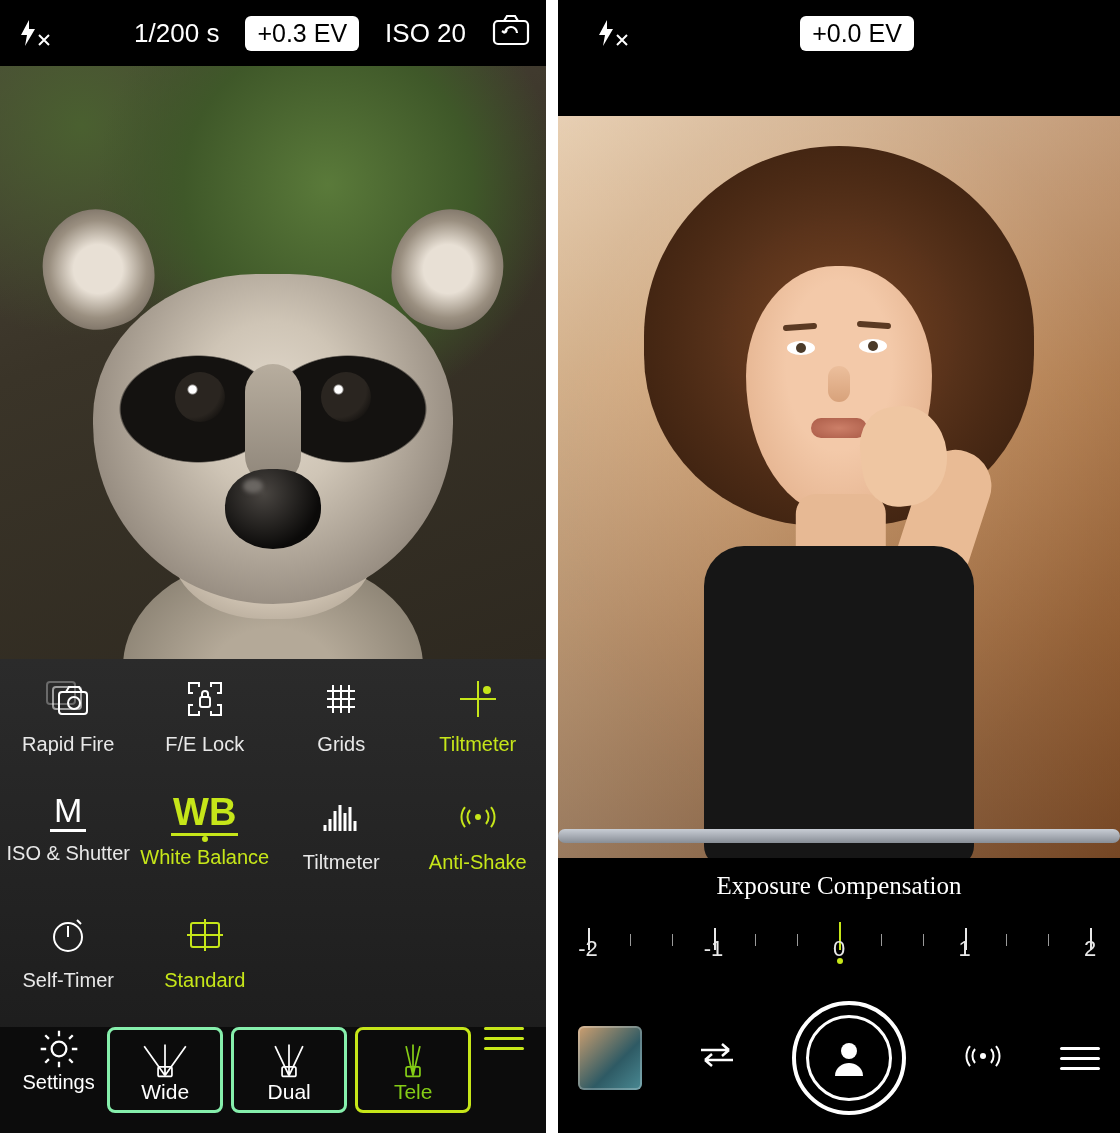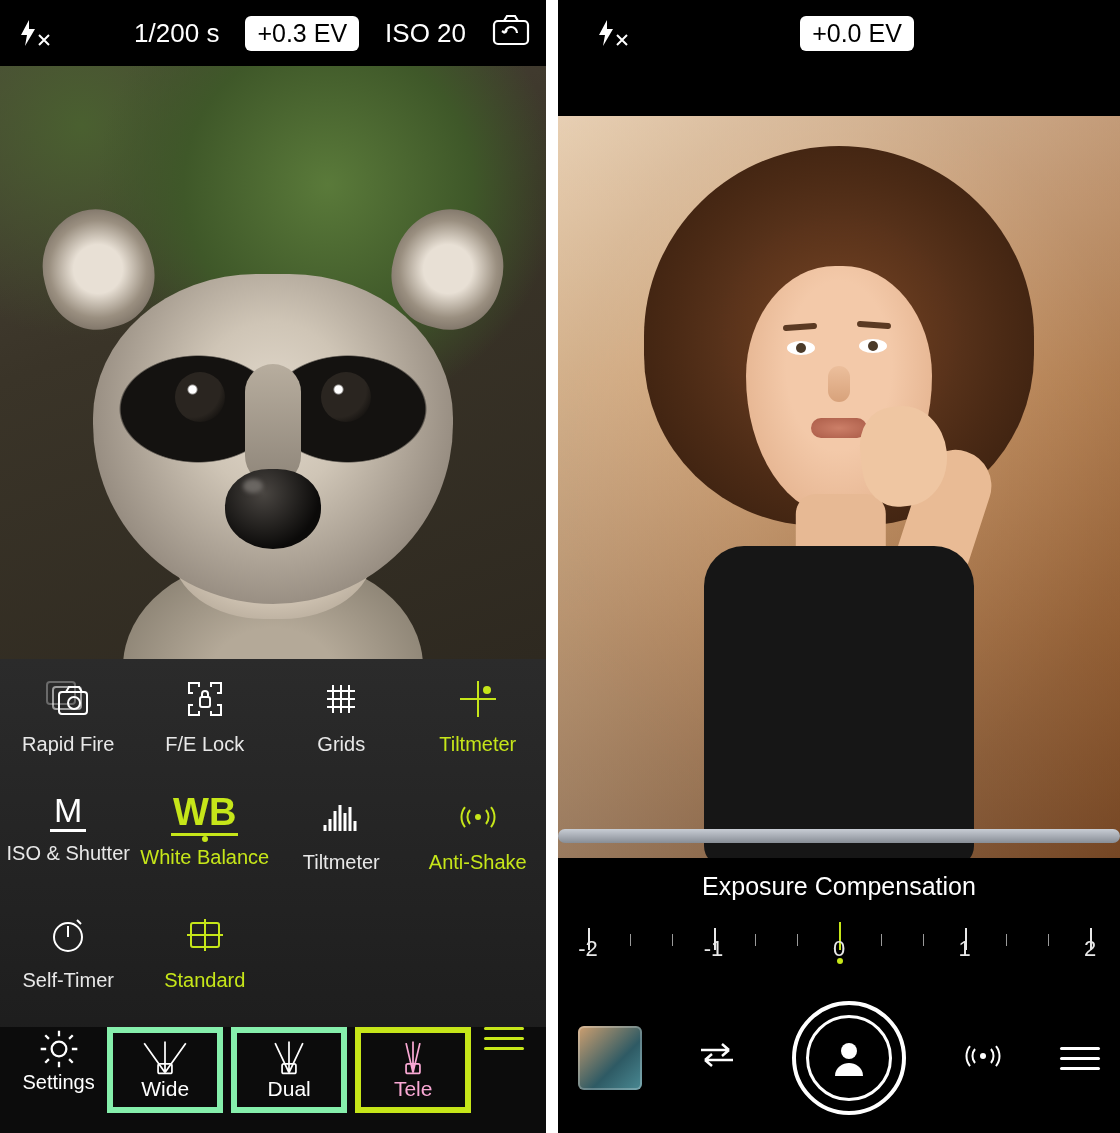--- a/index.html
+++ b/index.html
@@ -48,22 +48,22 @@
   .tool svg { width:48px; height:48px; stroke:#fff; fill:none; stroke-width:2;}
   .tool .lbl { font-size:20px; margin-top:10px; color:#e8e8e8; white-space:nowrap;}
   .tool.active .lbl { color:#c6e619;}
   .tool.active svg { stroke:#c6e619;}
   .badge43 { width:48px; height:42px; background:#c6e619; display:flex; align-items:center; justify-content:center; color:#1a1a1a; font-size:17px; font-weight:700; border-radius:4px;}
 
   
   .dock { position:absolute; left:0; right:0; bottom:0; height:106px; background:#0c0c0c; display:flex; align-items:flex-start; justify-content:space-between; padding:0 10px;}
   .settings { display:flex; flex-direction:column; align-items:center; color:#fff; font-size:20px; width:102px;}
   .lenses { display:flex; gap:8px;}
-  .lens { width:116px; height:86px; border:6px solid #86efac; border-radius:0; display:flex; flex-direction:column; align-items:center; justify-content:flex-end; padding-bottom:6px; color:#fff; font-size:21px;}
-  .lens.sel { border-color:#c6e619; color:#f9a8d4;}
+  .lens { width:116px; height:86px; border:3px solid #86efac; border-radius:8px; display:flex; flex-direction:column; align-items:center; justify-content:flex-end; padding-bottom:6px; color:#fff; font-size:21px;}
+  .lens.sel { border-color:#c6e619; color:#84cc16;}
   .lens-ico{width:52px;height:40px; stroke:currentColor; fill:none;}
   .hamb { width:68px; display:flex; flex-direction:column; gap:7px; align-items:center; }
   .hamb span { width:40px; height:3px; background:#c6e619; border-radius:2px;}
 
   
   .topbar.right-bar { justify-content:flex-start;padding-left:20px;}
   .vf-right { position:absolute; top:116px; left:0; right:0; height:742px; overflow:hidden;
     background:
       linear-gradient(100deg, rgba(255,240,220,.4), rgba(140,80,40,.4)),
       radial-gradient(ellipse 400px 500px at 52% 45%, rgba(0,0,0,0) 30%, rgba(0,0,0,.08) 70%),
@@ -84,21 +84,21 @@
   .eye::after{content:"";position:absolute;left:9px;top:2px;width:10px;height:10px;background:#4a3a2a;border-radius:50%;}
   .eye.l{top:225px;left:calc(50% - 52px);} .eye.r{top:223px;left:calc(50% + 20px);}
   .brow{position:absolute;width:34px;height:6px;background:#5a3a24;border-radius:3px;}
   .brow.l{top:208px;left:calc(50% - 56px);transform:rotate(-4deg);}
   .brow.r{top:206px;left:calc(50% + 18px);transform:rotate(4deg);}
   .nose2{position:absolute;top:250px;left:50%;transform:translateX(-50%);width:22px;height:36px;background:linear-gradient(#eabf9e,#d6a27d);border-radius:11px;}
   .lips{position:absolute;top:302px;left:50%;transform:translateX(-50%);width:56px;height:20px;background:radial-gradient(ellipse,#c9806a,#a85d4a);border-radius:12px;}
   .rail{position:absolute;bottom:15px;left:0;right:0;height:14px;background:linear-gradient(#c8cdd4,#888e96);border-radius:7px;}
 
   
-  .explabel { position:absolute; top:872px; left:0; right:0; text-align:center; color:#fff; font-size:25px;}
+  .explabel { position:absolute; top:872px; left:0; right:0; text-align:center; color:#fff; font-size:25px;font-family:Liberation Serif, serif;}
   .scale { position:absolute; top:912px; left:0; right:0; height:66px; color:#fff;}
   .ticks { position:relative; height:30px; margin-top:16px;}
   .ticks::before{content:"";position:absolute;left:0;right:0;top:0;height:1px;background:transparent;}
   .tickmajor{position:absolute;top:0;width:2px;height:22px;background:#e8e8e8;}
   .tickminor{position:absolute;top:6px;width:1px;height:12px;background:#9a9a9a;}
   .tickcenter{position:absolute;top:-6px;width:2px;height:28px;background:#c6e619;}
   .ticklabels{position:absolute;top:24px;left:0;right:0;color:#e8e8e8;font-size:22px;}
   .ticklabels span{position:absolute;transform:translateX(-50%);}
   .dockR { position:absolute; left:0; right:0; bottom:0; height:150px; display:flex; align-items:center; justify-content:space-between; padding:0 20px;}
   .thumb { width:64px; height:64px; border-radius:6px; background:linear-gradient(135deg,#cfa070 0%, #2e5a64 60%, #4a8a94 100%); box-shadow:inset 0 0 0 2px rgba(255,255,255,.25);}

